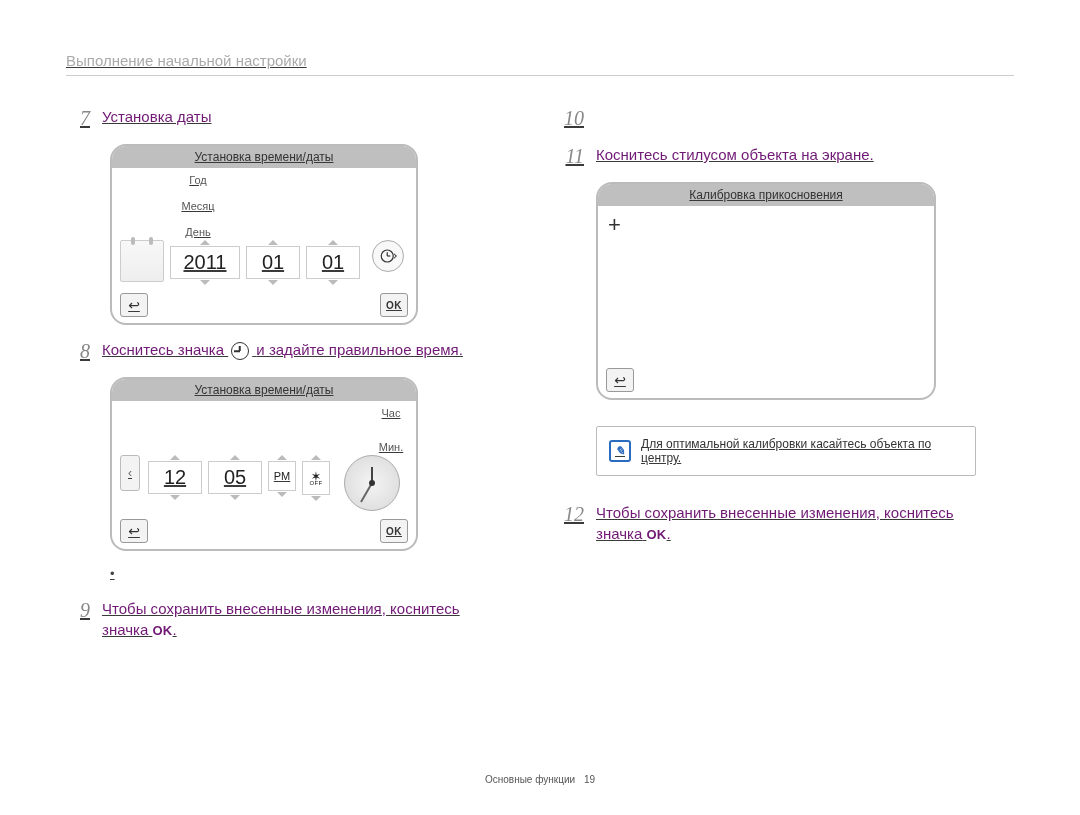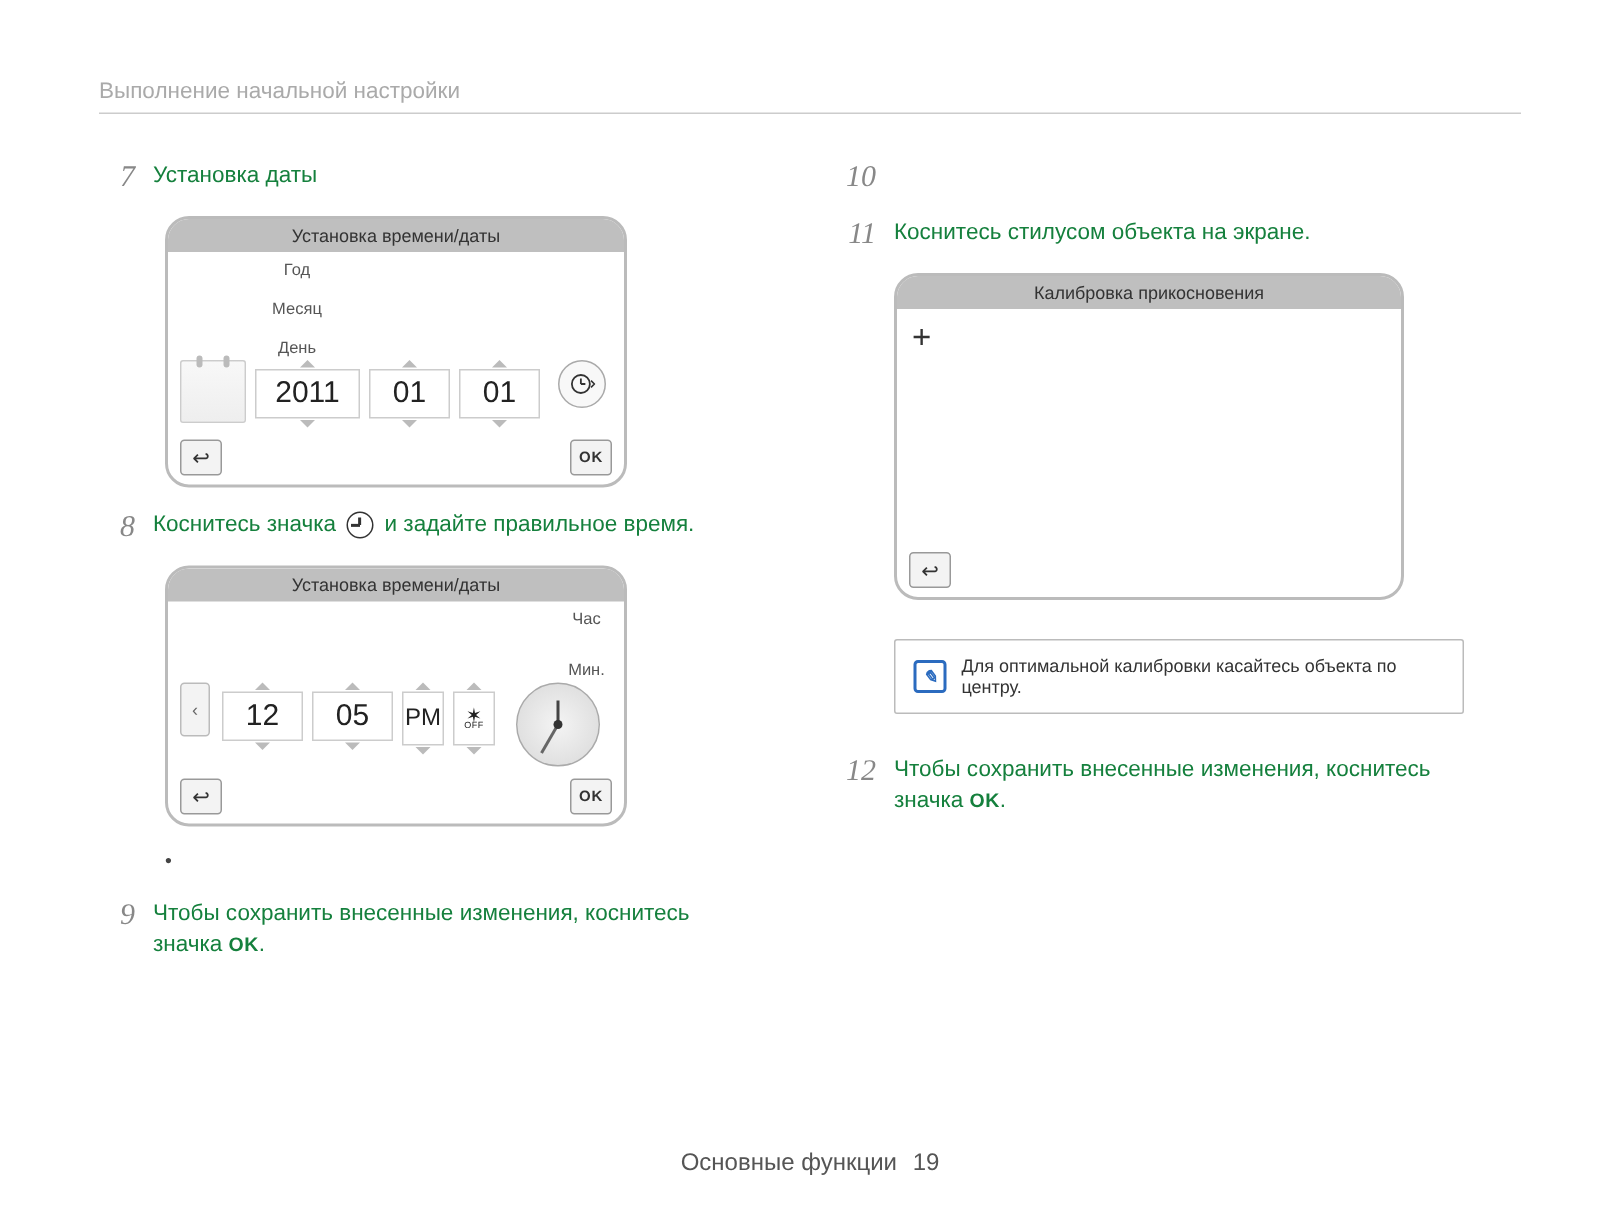--- a/index.html
+++ b/index.html
@@ -11,20 +11,21 @@
     width: 1080px;
     height: 815px;
     box-sizing: border-box;
     position: relative;
   }
   .page {
     padding: 52px 66px 30px 66px;
     box-sizing: border-box;
     height: 100%;
     position: relative;
+    text-decoration: underline;
   }
   .header-title {
     color: #aaa;
     font-size: 15px;
     border-bottom: 1px solid #ccc;
     padding-bottom: 6px;
     margin-bottom: 30px;
   }
   .columns {
     display: flex;
@@ -41,21 +42,21 @@
     font-style: italic;
     font-family: Georgia, 'Times New Roman', serif;
     font-size: 20px;
     color: #888;
     min-width: 24px;
     text-align: right;
     line-height: 1.2;
   }
   .step-text {
     font-size: 15px;
-    color: #15803d;
+    color: #701a75;
     line-height: 1.4;
   }
   .step-text b { font-weight: bold; }
   .bullet-block {
     margin-left: 44px;
     font-size: 13px;
     color: #444;
     margin-top: 10px;
     margin-bottom: 14px;
   }
@@ -141,21 +142,21 @@
     border: 1px solid #ccc;
     background: #fff;
     min-width: 40px;
     text-align: center;
     font-size: 20px;
     padding: 4px 6px;
     font-weight: 500;
     color: #222;
   }
   .spinner.wide .val { min-width: 56px; }
-  .spinner.small .val { font-size: 16px; min-width: 26px; padding: 8px 0; }
+  .spinner.small .val { font-size: 11px; min-width: 26px; padding: 8px 0; }
   .clock-toggle {
     width: 30px; height: 30px;
     border: 1px solid #aaa;
     border-radius: 50%;
     background: #f8f8f8;
     display: flex; align-items: center; justify-content: center;
     margin-left: 6px;
   }
   .clock-toggle svg { width: 18px; height: 18px; }
   .time-labels { margin-left: 62px; gap: 22px; align-items: flex-end; }
@@ -227,21 +228,21 @@
     transform-origin: top; transform: translate(-50%,0) rotate(180deg);
   }
   .clock-inline::after{
     content:""; position:absolute; left:50%; top:50%; width:1.5px; height:6px; background:#333;
     transform-origin: top; transform: translate(-50%,0) rotate(90deg);
   }
   .footer {
     position: absolute;
     bottom: 30px; left: 0; right: 0;
     text-align: center;
-    font-size: 16px;
+    font-size: 10px;
     color: #555;
   }
   .footer .pgnum { margin-left: 6px; }
 </style>
 </head>
 <body>
 
 <div class="page">
   <div class="header-title">Выполнение начальной настройки</div>
 

